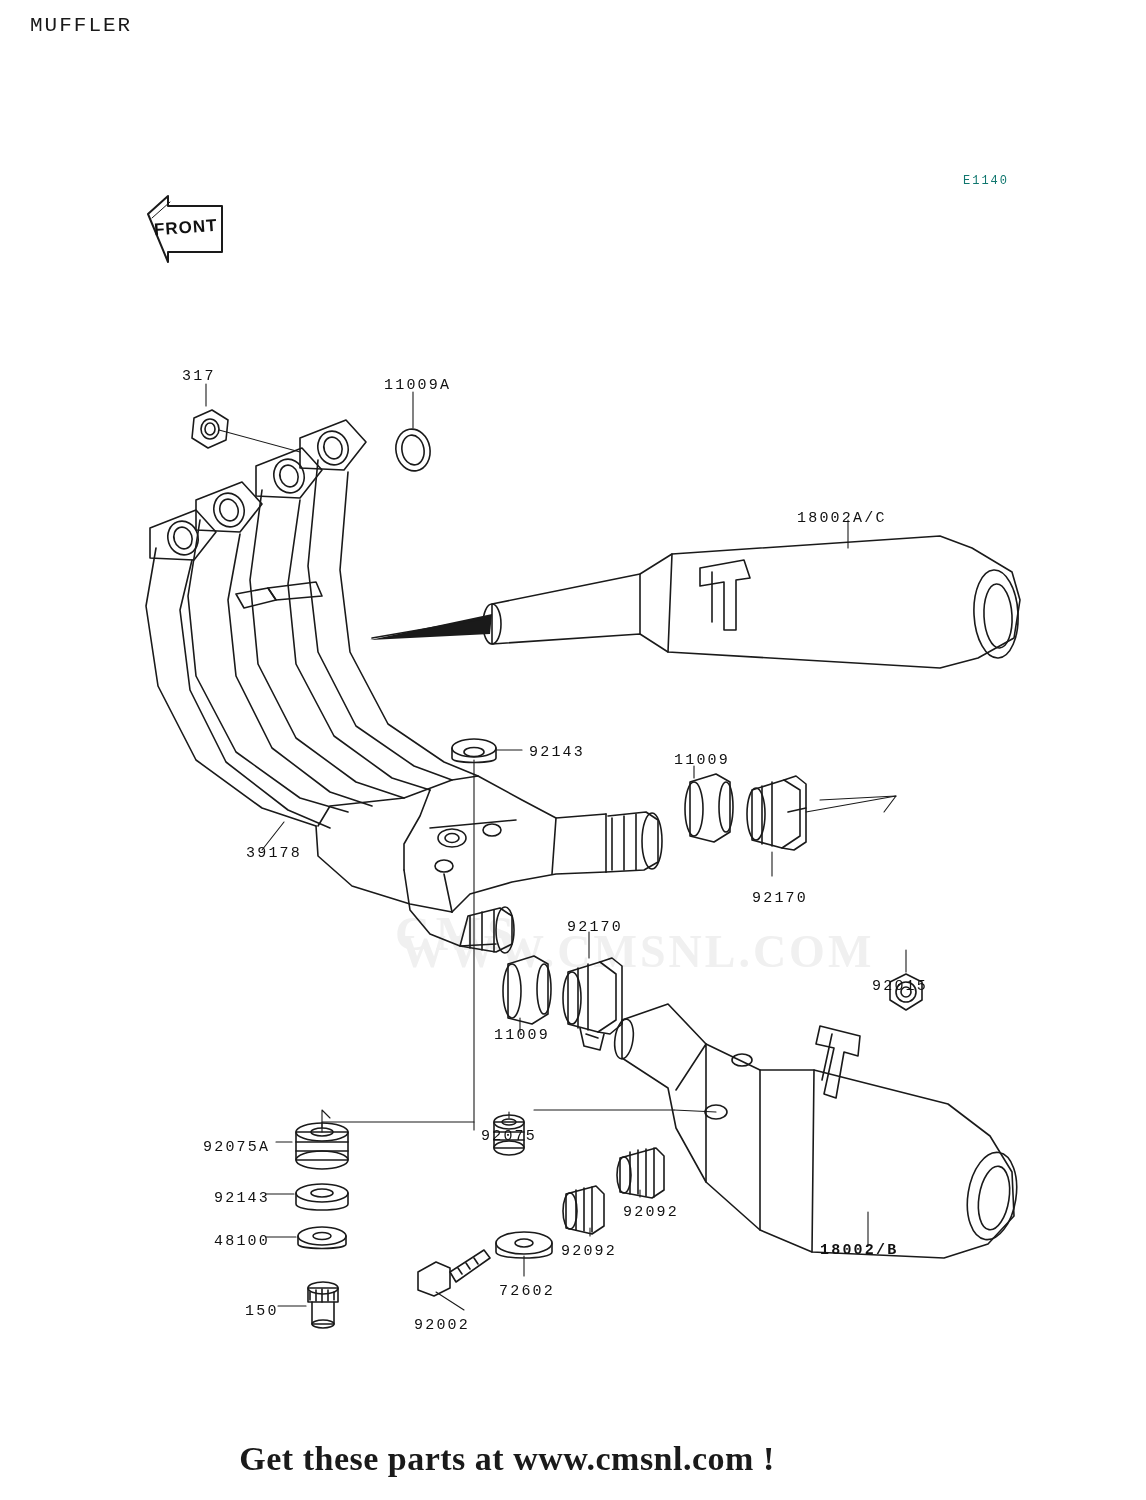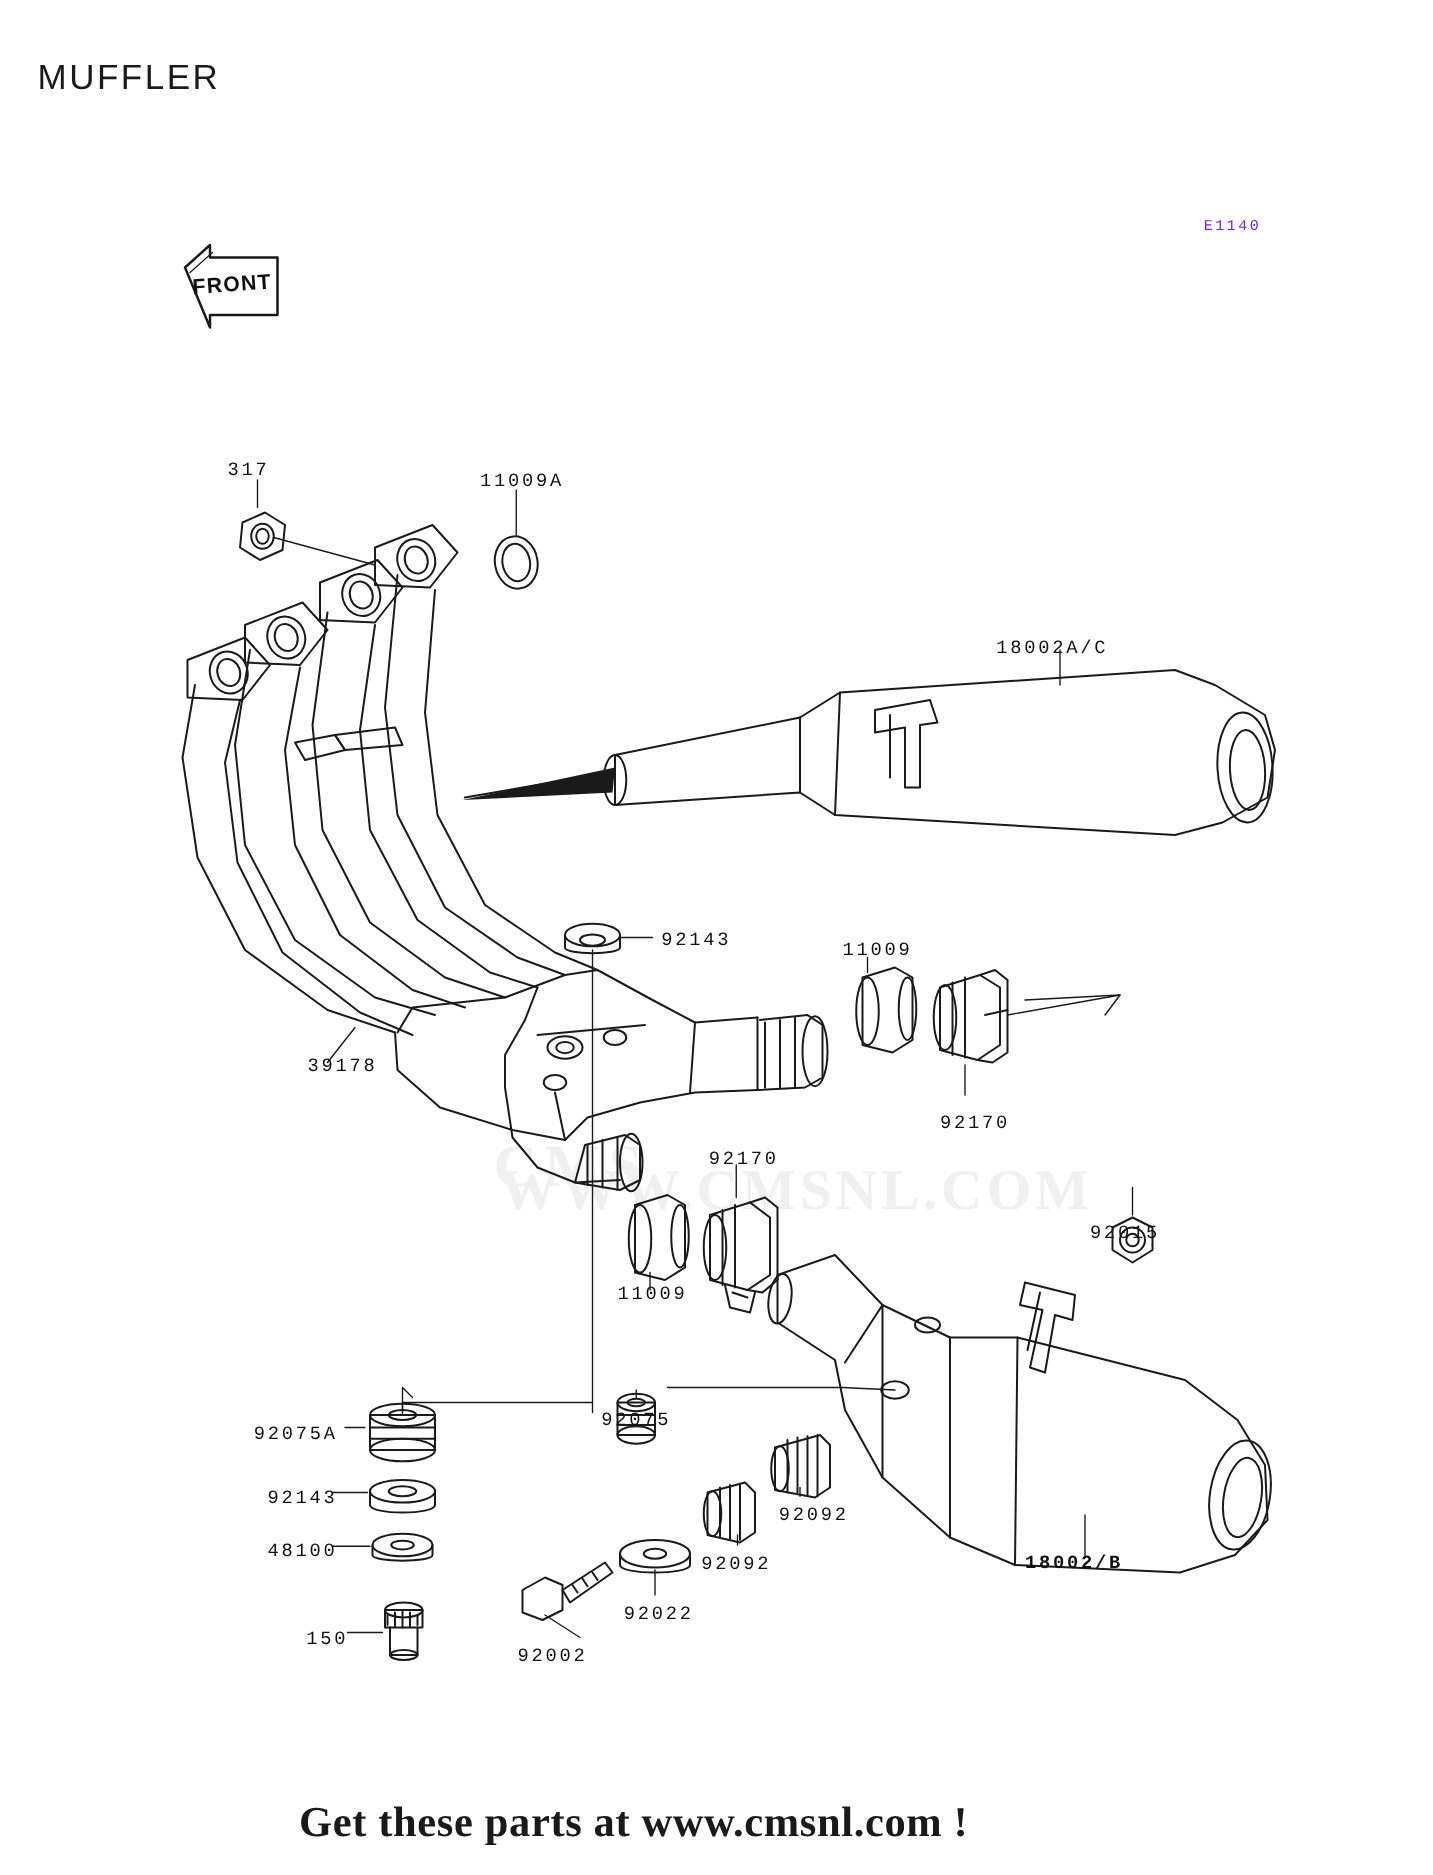--- a/index.html
+++ b/index.html
@@ -14,33 +14,32 @@
     position: relative;
     width: 1146px;
     height: 1500px;
     background: #ffffff;
     overflow: hidden;
   }
   #title {
     position: absolute;
     left: 30px;
     top: 14px;
-    font-size: 28px;
+    font-size: 21px;
     letter-spacing: 2px;
     color: #1a1a1a;
-    font-family: Liberation Sans, sans-serif;
-    margin-top: 32px;
+    font-family: Liberation Mono, monospace;
   }
   #diagram-code {
     position: absolute;
     left: 963px;
     top: 174px;
     font-size: 12px;
     letter-spacing: 2px;
-    color: #6d28d9;
+    color: #0f766e;
     font-family: "Liberation Mono", monospace;
   }
   #footer {
     position: absolute;
     left: 0;
     top: 1440px;
     width: 1014px;
     text-align: center;
     font-family: "Liberation Serif", serif;
     font-size: 34px;
@@ -362,19 +361,19 @@
   <div class="callout" style="left:567px; top:919px;">92170</div>
   <div class="callout" style="left:872px; top:978px;">92015</div>
   <div class="callout" style="left:494px; top:1027px;">11009</div>
   <div class="callout" style="left:481px; top:1100px;margin-top:28px;">92075</div>
   <div class="callout" style="left:203px; top:1139px;">92075A</div>
   <div class="callout" style="left:623px; top:1204px;">92092</div>
   <div class="callout" style="left:214px; top:1190px;">92143</div>
   <div class="callout" style="left:820px; top:1242px;font-weight:bold;">18002/B</div>
   <div class="callout" style="left:214px; top:1233px;">48100</div>
   <div class="callout" style="left:561px; top:1243px;">92092</div>
-  <div class="callout" style="left:499px; top:1283px;">92022</div>
+  <div class="callout" style="left:499px; top:1283px;">72602</div>
   <div class="callout" style="left:245px; top:1303px;">150</div>
   <div class="callout" style="left:414px; top:1317px;">92002</div>
 
   <div id="footer">Get these parts at www.cmsnl.com !</div>
 
 </div>
 
 </body></html>

